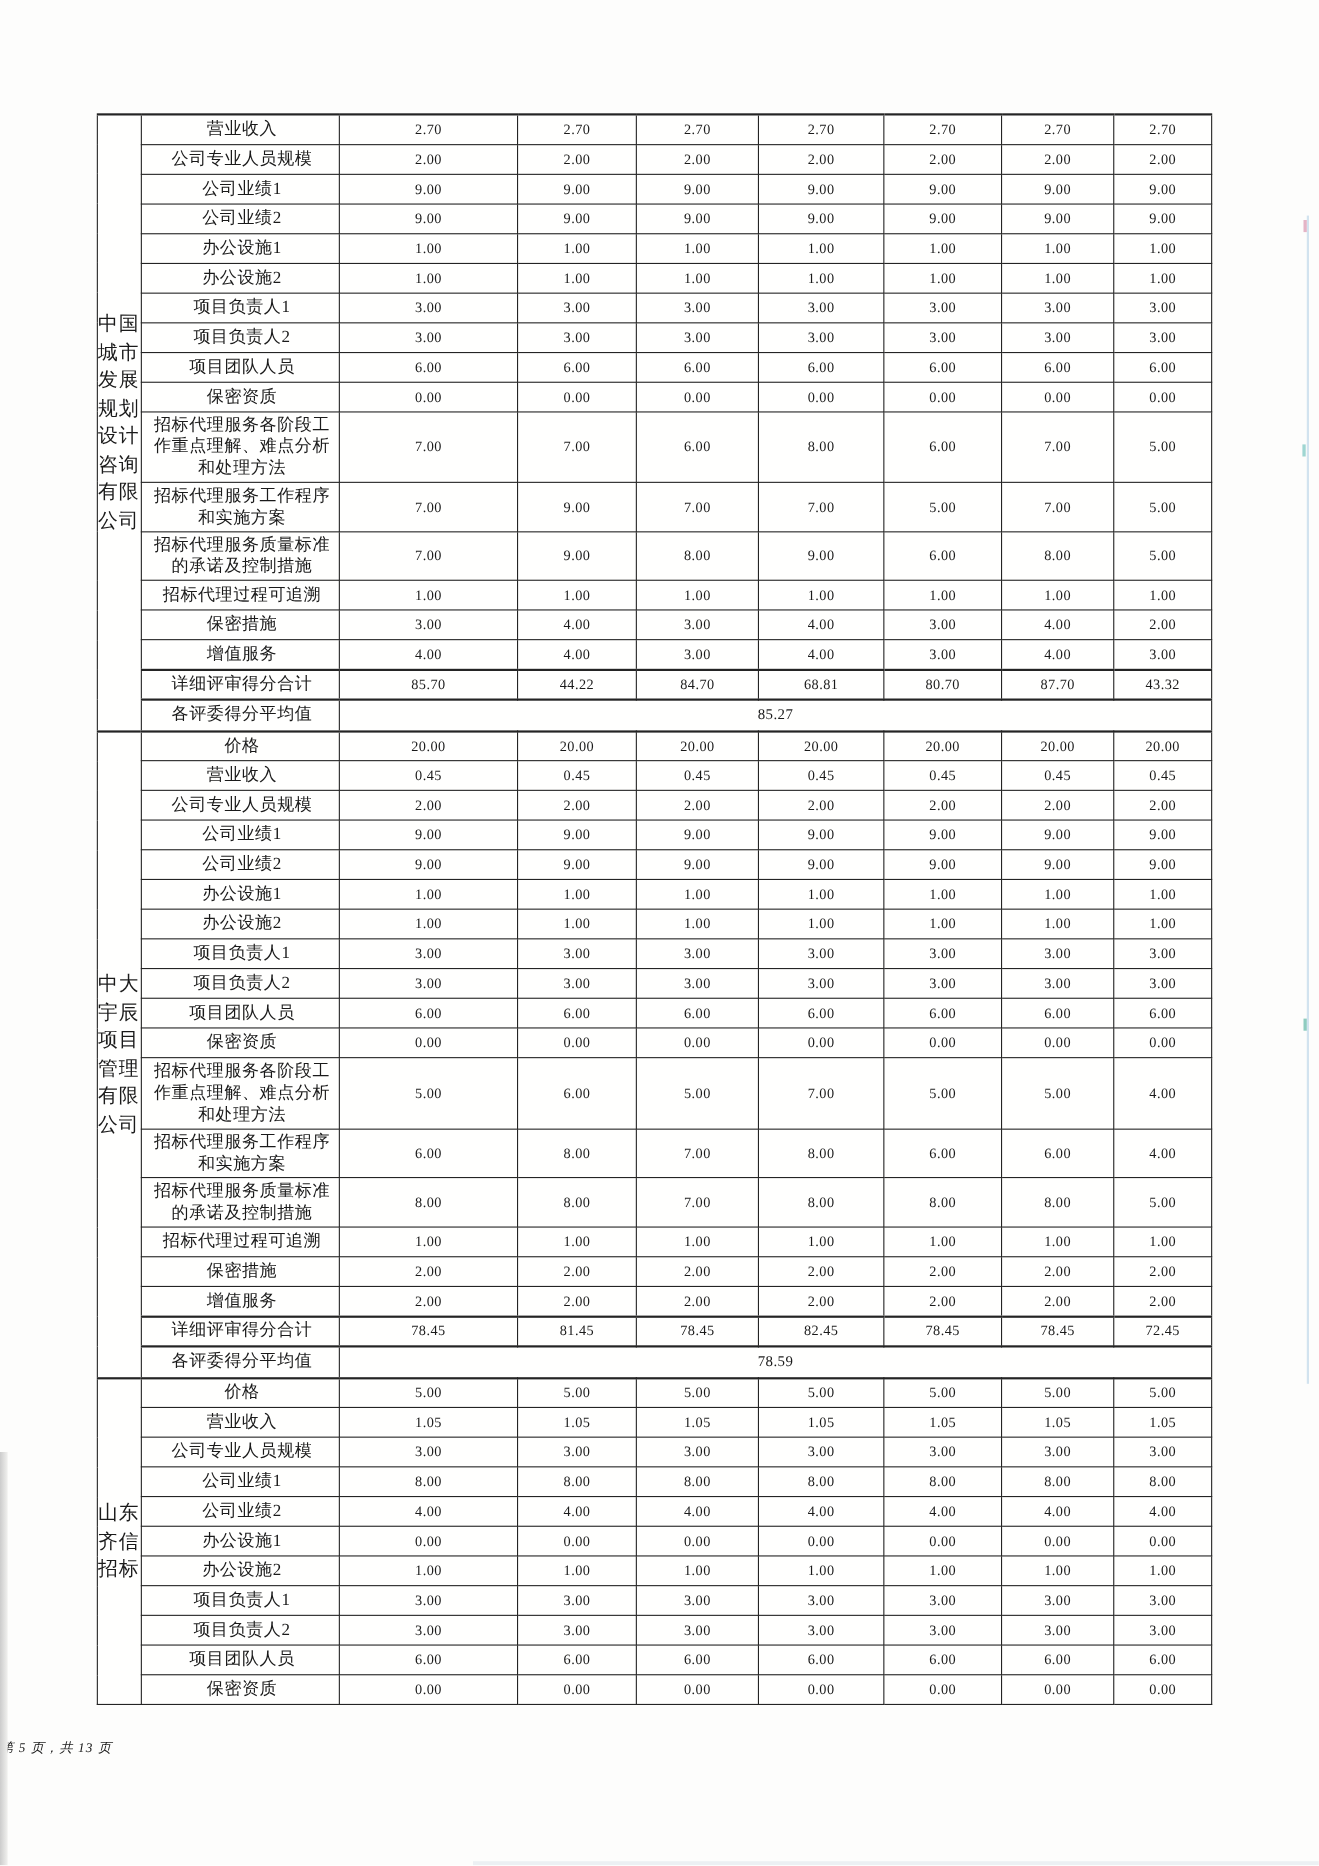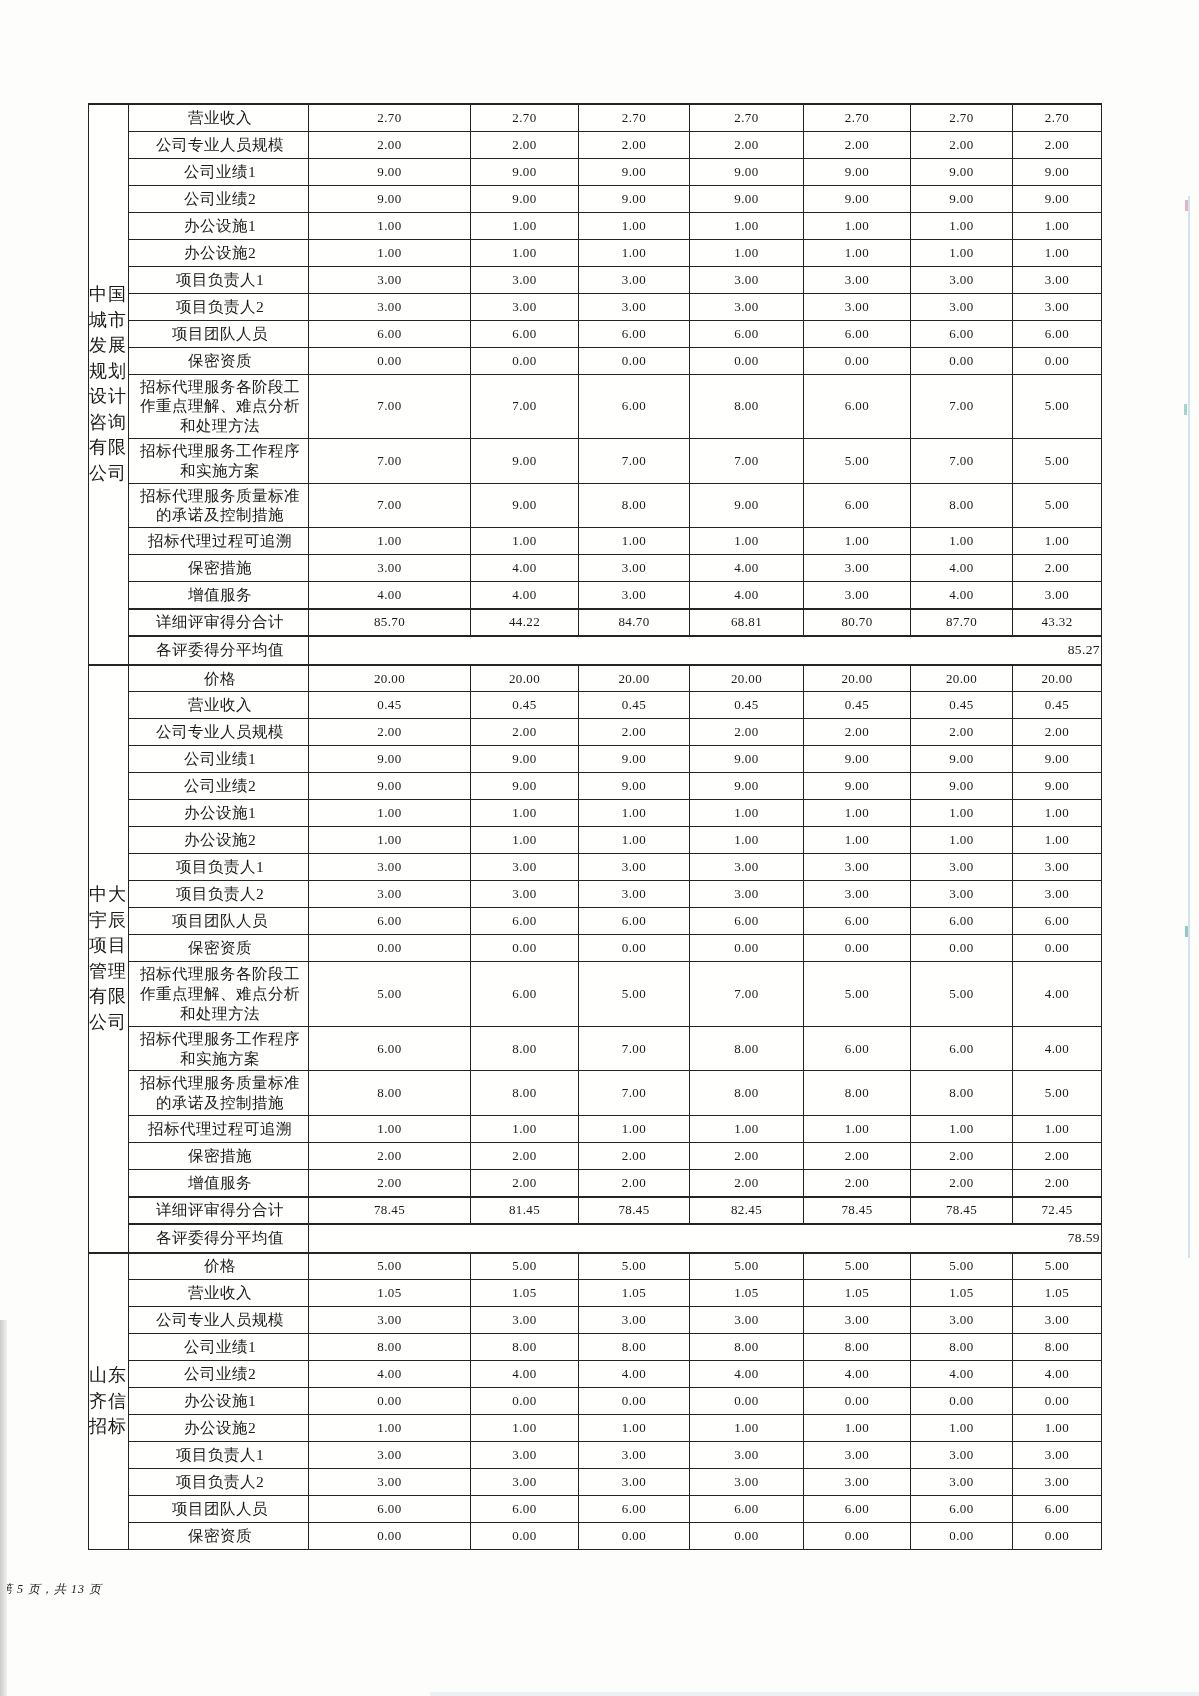--- a/index.html
+++ b/index.html
@@ -36,21 +36,21 @@
     letter-spacing:0.5px;
   }
   td.val{
     font-size:13px;
     text-align:center;vertical-align:middle;
     height:27px;
     letter-spacing:0.4px;
   }
   td.avgval{
     font-size:13.5px;
-    text-align:right;vertical-align:middle;
+    text-align:center;vertical-align:middle;
     height:29px;
     letter-spacing:0.4px;
   }
   tr.total-row td{border-top-width:2.6px;}
   tr.avg-row td{border-top-width:2px;border-bottom-width:2.6px;}
   tr.sec-start td{border-top-width:2.6px;}
   .footer{
     position:absolute;left:0;top:1581px;width:1140px;
     font-size:12px;
     letter-spacing:1px;

